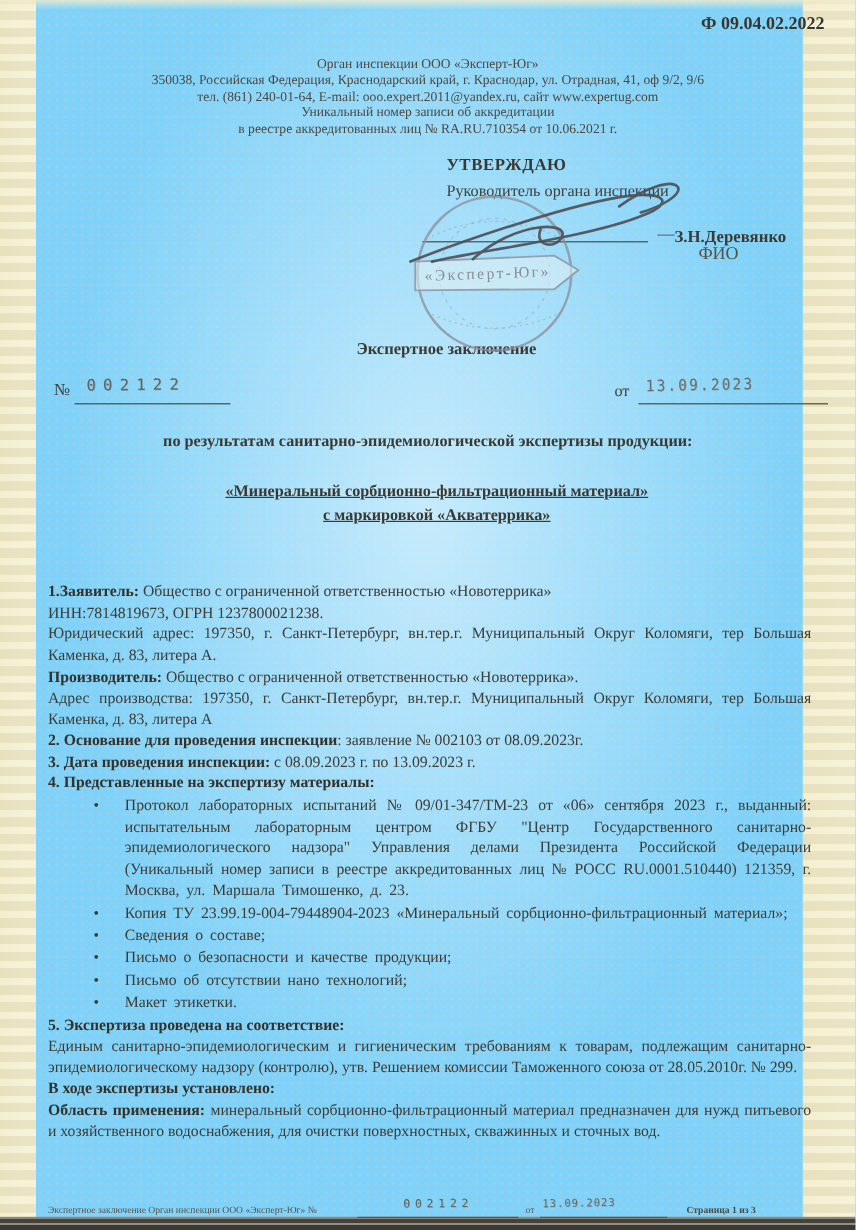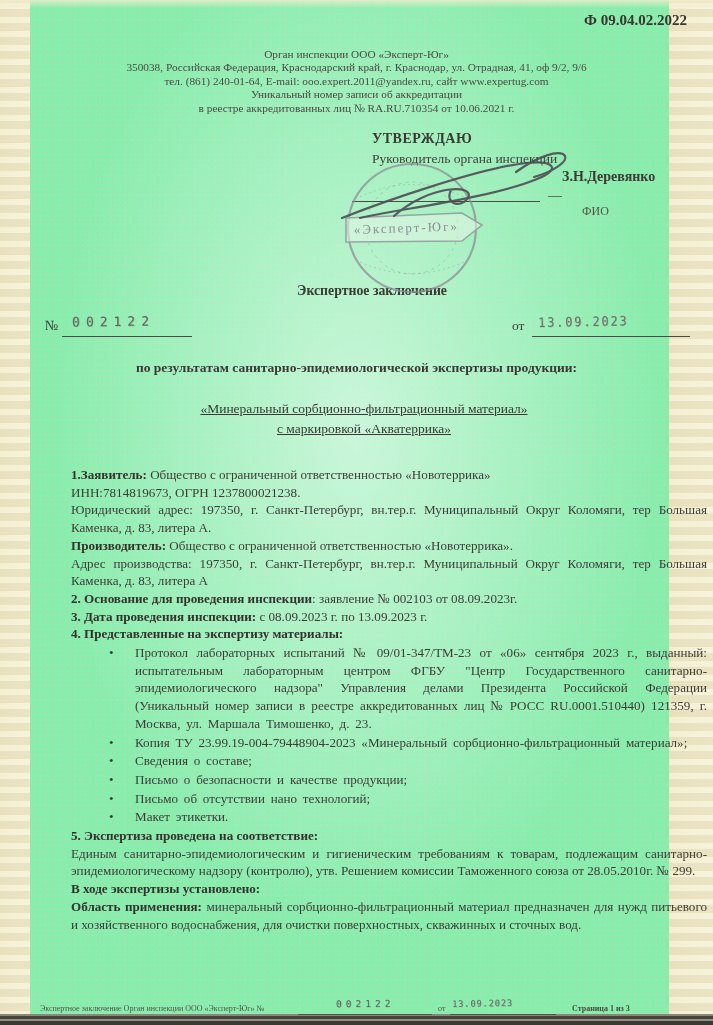--- a/index.html
+++ b/index.html
@@ -1,18 +1,18 @@
 <!DOCTYPE html>
 <html><head>
 <meta charset="utf-8">
 <style>
   html,body{margin:0;padding:0;}
   body{width:713px;height:1025px;overflow:hidden;background:#e9e7e0;}
   .page{position:relative;width:713px;height:1025px;
-        background:#86efac;
+        background:#7dd3fc;
         font-family:"Liberation Serif", serif;color:#3f3e3c;}
   
   .page::before{content:"";position:absolute;inset:0;
         background-image:radial-gradient(rgba(196,193,184,0.45) 0.9px, transparent 1.1px),
                          radial-gradient(rgba(210,207,198,0.35) 0.9px, transparent 1.1px);
         background-size:5px 5px,7px 7px;background-position:0 0,2px 3px;
         pointer-events:none;z-index:0;}
   .page::after{content:"";position:absolute;inset:0;
         background:radial-gradient(ellipse at 50% 42%, rgba(255,255,255,0.55) 0%, rgba(255,255,255,0) 60%);
         pointer-events:none;z-index:1;}
@@ -34,45 +34,45 @@
   .org-header{position:absolute;top:48px;left:60px;right:60px;text-align:center;
         font-size:11.3px;line-height:13.4px;color:#4a4943;}
 
   .approve-block{position:absolute;left:372px;top:131px;}
   .approve-line1{font-size:14px;font-weight:bold;letter-spacing:0.5px;color:#3a3933;}
   .approve-line2{font-size:13.5px;margin-top:4px;color:#413f39;}
 
   .stamp-svg{position:absolute;left:330px;top:142px;z-index:5;}
   .sig-line{position:absolute;left:352px;top:201px;width:188px;border-bottom:1.6px solid #4b4a44;}
   .sig-dash{position:absolute;left:548px;top:188px;font-size:14px;color:#4b4a44;}
-  .approver-name{position:absolute;left:562px;top:169px;font-size:14px;font-weight:bold;color:#3b3a34;text-align:center;}
-  .name-caption{position:absolute;left:582px;top:204px;font-size:12px;color:#55534d;}
+  .approver-name{position:absolute;left:562px;top:191px;font-size:14px;font-weight:bold;color:#3b3a34;text-align:center;}
+  .name-caption{position:absolute;left:582px;top:204px;font-size:15px;color:#55534d;}
 
   .doc-title{position:absolute;top:283px;left:0;right:0;text-align:center;
         font-size:13.8px;font-weight:bold;color:#3a3933;padding-left:31px;}
 
   .num-row{position:absolute;top:312px;left:0;right:0;height:26px;}
   .num-label{position:absolute;left:45px;top:6px;font-size:14px;color:#413f39;}
   .num-underline{position:absolute;left:62px;top:24px;width:130px;border-bottom:1.6px solid #4b4a44;}
   .stamp-digits{font-family:"DejaVu Sans Mono", monospace;color:#66645f;
         text-shadow:0.6px 0.4px 0 rgba(102,100,95,0.35);}
   .num-value{position:absolute;left:72px;top:2px;font-size:13px;letter-spacing:6px;transform:rotate(-0.6deg);}
   .date-label{position:absolute;left:512px;top:6px;font-size:13.5px;color:#413f39;}
   .date-underline{position:absolute;left:532px;top:24px;width:158px;border-bottom:1.6px solid #4b4a44;}
   .date-value{position:absolute;left:538px;top:3px;font-size:13px;letter-spacing:2px;
         transform:scaleX(0.92) rotate(-1deg);transform-origin:left top;color:#716f69;}
 
   .subtitle{position:absolute;top:360px;left:0;right:0;text-align:center;
         font-size:13.5px;font-weight:bold;color:#3a3933;}
   .product-title{position:absolute;top:399px;left:0;right:0;text-align:center;
-        font-size:13.5px;font-weight:normal;line-height:20px;color:#3a3933;padding-left:15px;}
+        font-size:13.5px;font-weight:bold;line-height:20px;color:#3a3933;padding-left:15px;}
   .product-title span{text-decoration:underline;}
 
-  .body-text{position:absolute;top:466px;left:40px;width:636px;
-        font-size:13.1px;line-height:17.7px;text-align:justify;color:#3d3c36;margin-left:31px;}
+  .body-text{position:absolute;top:484px;left:40px;width:636px;
+        font-size:13.1px;line-height:17.7px;text-align:justify;color:#3d3c36;}
   .body-text p{margin:0;}
   .body-text b{color:#33322c;}
   ul.bullets{margin:0;padding:0;list-style:none;word-spacing:2.5px;}
   ul.bullets li{position:relative;padding-left:64px;margin:1px 0;}
   ul.bullets .bullet-mark{position:absolute;left:38px;top:0;}
 
   .footer{position:absolute;left:0;right:0;top:996px;height:24px;
         font-size:8px;color:#55534d;text-align:right;}
   .footer-left{position:absolute;left:40px;top:8px;}
   .f-num-underline{position:absolute;left:298px;top:18px;width:134px;border-bottom:1.2px solid #55534d;}

